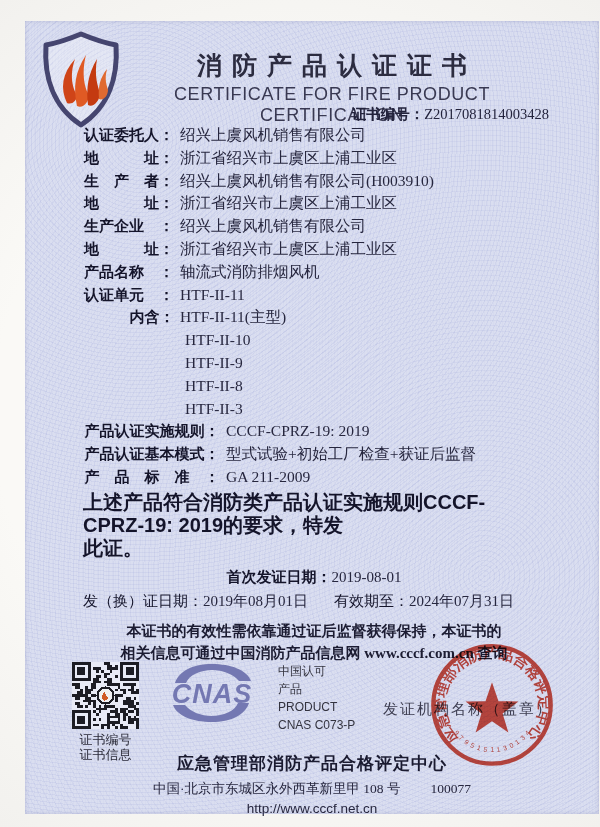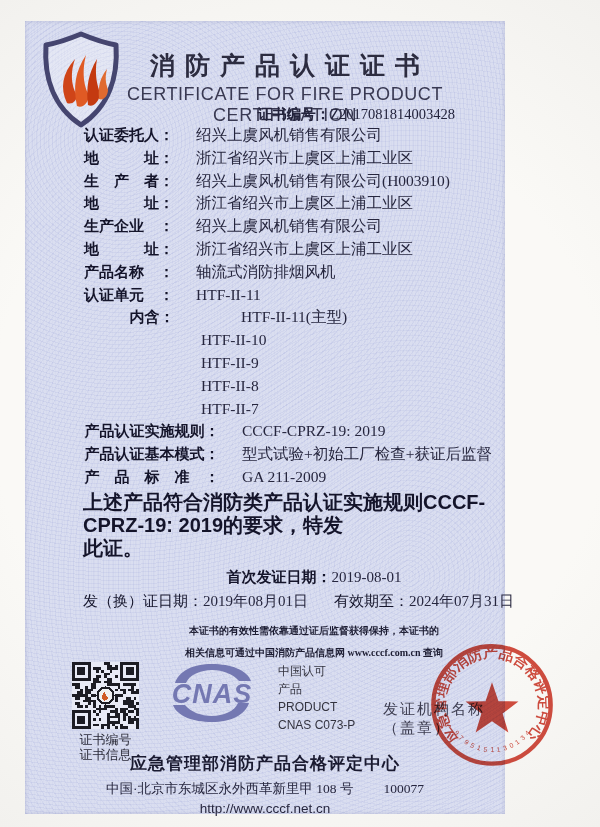--- a/index.html
+++ b/index.html
@@ -1,20 +1,20 @@
 <!DOCTYPE html>
 <html><head>
 <meta charset="utf-8">
 <style>
   html,body{margin:0;padding:0;}
   body{width:600px;height:827px;background:#f7f6f3;position:relative;overflow:hidden;
        font-family:"Liberation Sans", sans-serif;}
   .page{position:absolute;inset:0;background:
         radial-gradient(circle at 50% 50%, #faf9f6 60%, #f2f1ee 100%);}
-  .cert{position:absolute;left:25px;top:21px;width:480px;height:793px;
+  .cert{position:absolute;left:25px;top:21px;width:574px;height:793px;
         background-color:#dadef0;
         background-image:
           repeating-radial-gradient(circle at 20% 15%, rgba(125,135,205,.11) 0 1px, transparent 1px 4px),
           repeating-radial-gradient(circle at 80% 70%, rgba(125,135,205,.09) 0 1px, transparent 1px 5px),
           repeating-linear-gradient(90deg, rgba(140,150,215,.05) 0 1px, transparent 1px 3px);
         box-shadow:0 0 4px rgba(90,90,140,.25) inset;}
   
   .logo{position:absolute;left:8px;top:8px;width:96px;height:102px;}
   .title{position:absolute;left:80px;right:40px;top:28px;text-align:center;
          font-size:25px;font-weight:700;letter-spacing:10px;padding-left:10px;
@@ -23,33 +23,33 @@
             font-size:18px;letter-spacing:.6px;color:#393952;}
   .certno{position:absolute;right:50px;top:84px;font-size:14.5px;color:#23233c;
           font-family:"Liberation Serif", serif;}
   .certno b{font-weight:700;font-family:"Liberation Sans", sans-serif;}
   
   .content{position:absolute;left:58px;width:462px;top:103px;}
   .row{display:flex;line-height:22.8px;font-size:15px;text-align:center;}
   .row .lbl{font-weight:700;color:#14142a;white-space:pre;flex:none;}
   .row.std .lbl{min-width:92px;}
   .row.wide .lbl{min-width:138px;}
-  .row .val{font-family:"Liberation Serif", serif;color:#26263e;margin-left:21px;
+  .row .val{font-family:"Liberation Serif", serif;color:#26263e;margin-left:5px;
             white-space:pre;font-size:15.5px;}
-  .row.inner{padding-left:46px;gap:45px;}
+  .row.inner{padding-left:46px;}
   .row.inner .lbl{min-width:46px;}
   .row.cont{padding-left:97px;}
   .statement{margin-top:2px;font-weight:700;font-size:20px;line-height:23px;color:#14142a;}
   .first-issue{margin-top:5px;text-align:center;font-size:15px;line-height:23px;color:#14142a;}
   .first-issue .lbl{font-weight:700;}
   .first-issue .val, .issue-row .val{font-family:"Liberation Serif", serif;color:#26263e;}
   .issue-row{font-size:15px;line-height:23px;color:#14142a;}
   .issue-row .lbl{font-weight:400;}
   .gap{display:inline-block;width:26px;}
-  .notice{margin-top:7px;text-align:center;font-size:10px;line-height:22.5px;
+  .notice{margin-top:7px;text-align:center;font-size:15px;line-height:22.5px;
           font-weight:600;color:#1c1c32;font-family:"Liberation Serif", serif;}
   
   .qr{position:absolute;left:47px;top:641px;width:67px;height:67px;}
   .qr-caption{position:absolute;left:27px;top:711px;width:107px;text-align:center;
               font-size:13px;line-height:15px;color:#2a2a38;}
   .cnas{position:absolute;left:140px;top:640px;width:94px;height:64px;}
   .accredit{position:absolute;left:253px;top:641px;font-size:12px;line-height:18px;color:#33333f;}
   .issuer-label{position:absolute;left:358px;top:679px;font-size:15px;letter-spacing:2px;
                 color:#3d3d50;font-family:"Liberation Serif", serif;}
   .seal{position:absolute;left:397px;top:616px;width:140px;height:140px;
@@ -138,21 +138,21 @@
             <span class="val">HTF-II-9</span>
           </div>
 
           <div class="row cont">
             <span class="lbl"></span>
             <span class="val">HTF-II-8</span>
           </div>
 
           <div class="row cont">
             <span class="lbl"></span>
-            <span class="val">HTF-II-7</span>
+            <span class="val">HTF-II-3</span>
           </div>
 
           <div class="row wide">
             <span class="lbl">产品认证实施规则：</span>
             <span class="val">CCCF-CPRZ-19: 2019</span>
           </div>
 
           <div class="row wide">
             <span class="lbl">产品认证基本模式：</span>
             <span class="val">型式试验+初始工厂检查+获证后监督</span>

